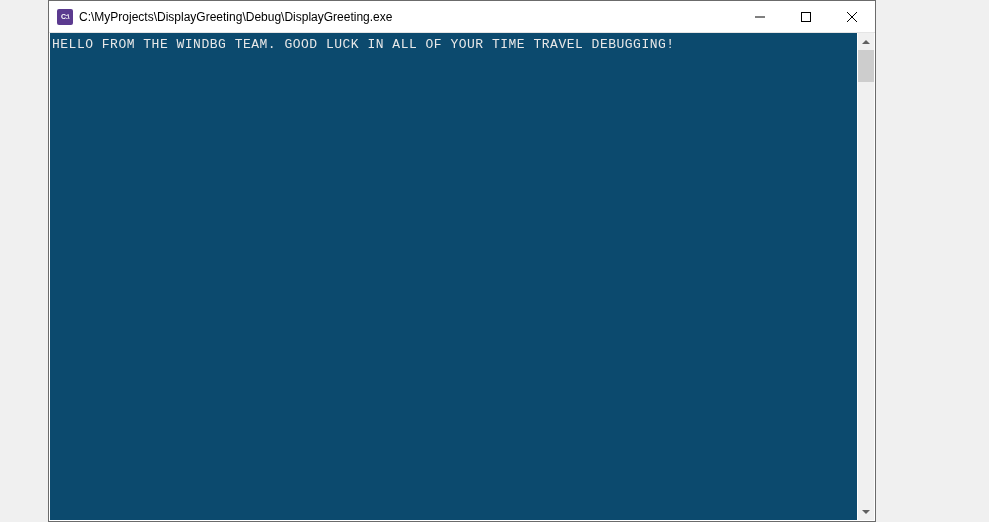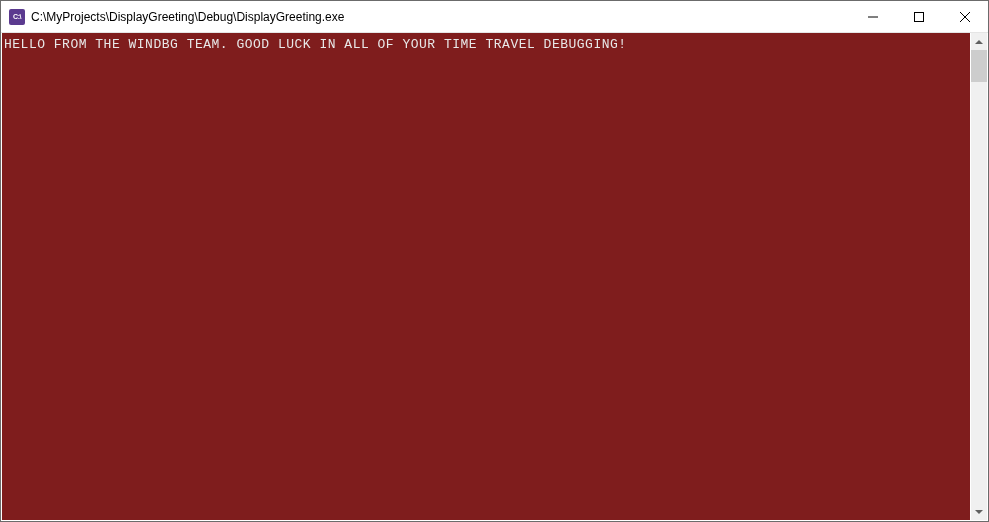--- a/index.html
+++ b/index.html
@@ -8,26 +8,27 @@
       box-sizing: border-box;
     }
     body {
       font-family: "Segoe UI", Tahoma, sans-serif;
       background: #f0f0f0;
       width: 989px;
       height: 522px;
       overflow: hidden;
     }
     .window {
-      width: 989px;
+      width: 828px;
       height: 522px;
       background: #ffffff;
       border: 1px solid #6b6b6b;
       display: flex;
       flex-direction: column;
+      margin-left: 48px;
     }
     .titlebar {
       height: 32px;
       background: #ffffff;
       display: flex;
       align-items: center;
       padding-left: 8px;
       border-bottom: 1px solid #e5e5e5;
     }
     .app-icon {
@@ -74,21 +75,21 @@
       height: 10px;
     }
     .client-area {
       flex: 1;
       display: flex;
       background: #ffffff;
       padding: 0 1px 1px 1px;
     }
     .console {
       flex: 1;
-      background: #7f1d1d;
+      background: #0c4a6e;
       color: #e8e8e8;
       font-family: Consolas, "Courier New", monospace;
       font-size: 13px;
       padding: 4px 2px;
       letter-spacing: 0.5px;
       white-space: pre;
       overflow: hidden;
     }
     .scrollbar {
       width: 17px;

